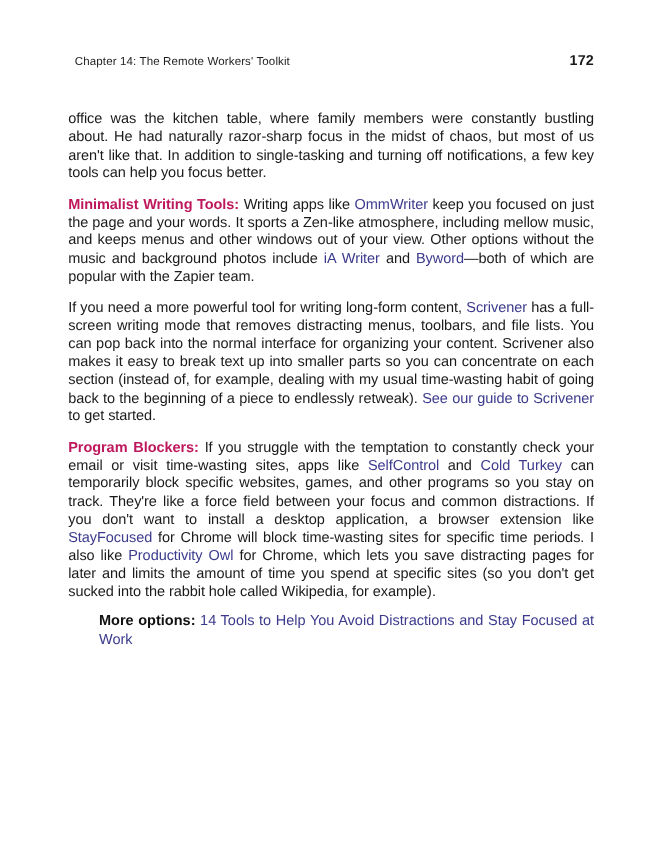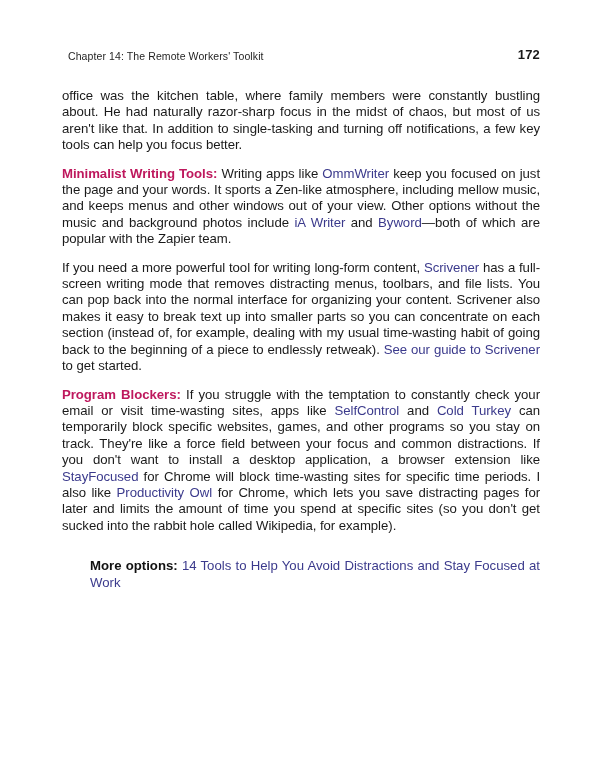--- a/index.html
+++ b/index.html
@@ -50,21 +50,21 @@
 
   
   .column {
     position: absolute;
     top: 84px;
     left: 62px;
     width: 478px;
   }
 
   p.para {
-    margin: 4px 0 0 0;
+    margin: 16px 0 0 0;
     font-size: 13.2px;
     line-height: 16.4px;
     text-align: justify;
     color: #1a1a1a;
     letter-spacing: -0.05px;
   }
   p.para + p.para {
     margin-top: 12px;
   }
 
@@ -73,21 +73,21 @@
     color: #be185d;
   }
 
   a.link,
   .link {
     color: #3b3a8c;
     text-decoration: none;
   }
 
   .callout {
-    margin-top: 24px;
+    margin-top: 10px;
     margin-left: 28px;
     width: 450px;
     font-size: 13.2px;
     line-height: 16.6px;
     text-align: justify;
     color: #1a1a1a;
   }
   .callout .lead { color: #111111; }
 </style>
 </head>

